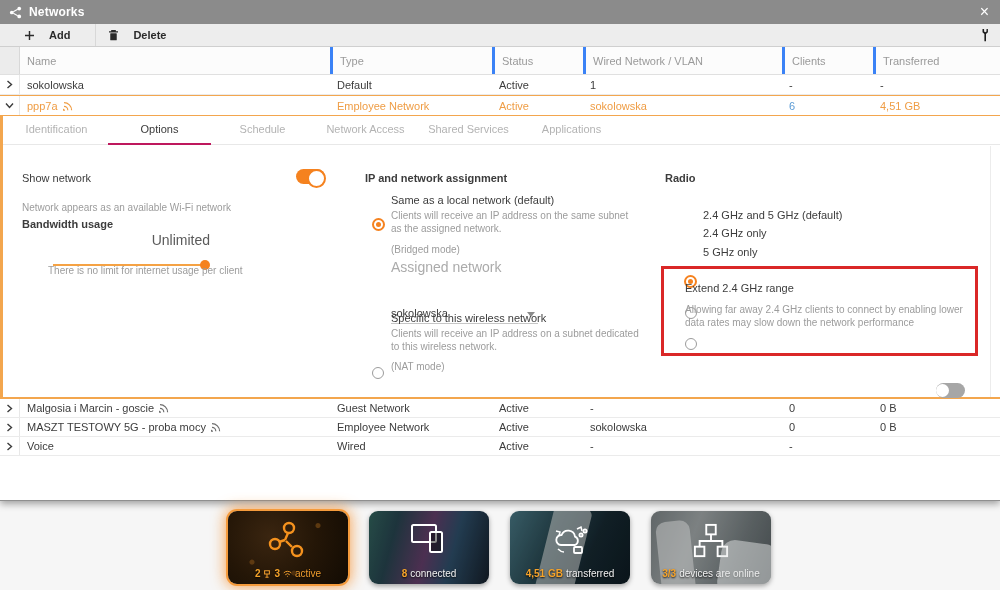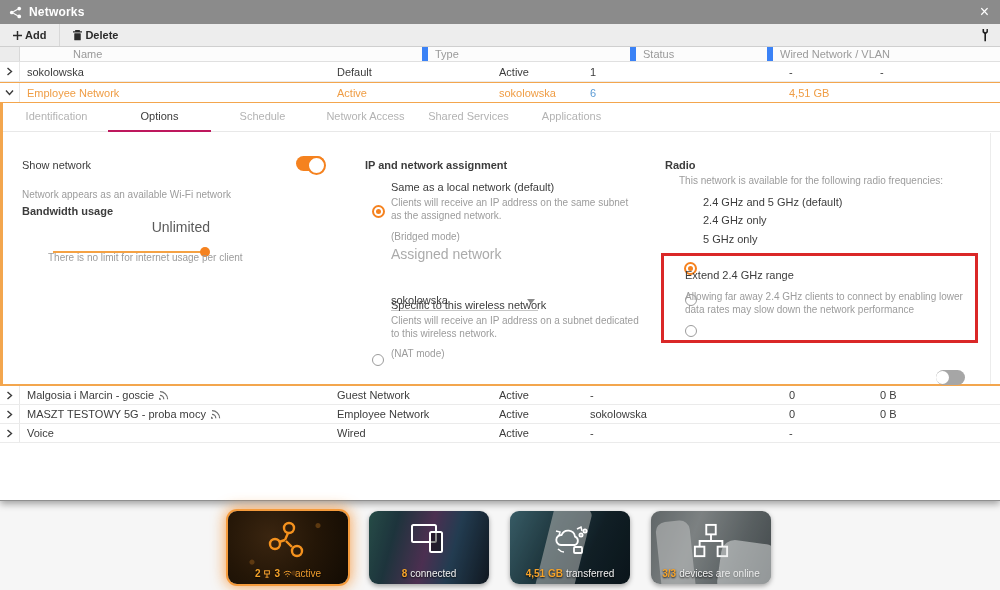--- a/index.html
+++ b/index.html
@@ -22,33 +22,33 @@
     height:24px; background:#8b8b8b; color:#fff;
     display:flex; align-items:center; padding:0 9px;justify-content:center;
   }
   .titlebar .ticon { display:flex; align-items:center; }
   .titlebar .title { font-size:12px; font-weight:bold; margin-left:7px; letter-spacing:.2px;}
   .titlebar .close { margin-left:auto; font-size:16px; line-height:1; cursor:default; font-weight:400; padding:0 2px;}
   .toolbar {
     height:23px; background:#ededed; border-bottom:1px solid #cfcfcf;
     display:flex; align-items:stretch; font-size:11px; font-weight:bold; color:#2b2b2b;
   }
-  .tbtn { display:flex; align-items:center; gap:3px; padding:0 13px; }
+  .tbtn { display:flex; align-items:center; gap:15px; padding:0 13px;margin-left:12px; }
   .tbtn + .tbtn { border-left:1px solid #d8d8d8; }
   .toolbar .spacer { flex:1; }
   .toolbar .wrench { display:flex; align-items:center; padding:0 10px; }
   
   .grid-row {
     display:grid;
     grid-template-columns: 20px 310px 162px 91px 199px 91px 1fr;
     align-items:center; font-size:11px;
   }
-  .thead { height:15px; color:#9a9a9a; background:#fcfcfc; border-bottom:1px solid #e0e0e0;gap:46px; }
+  .thead { height:28px; color:#9a9a9a; background:#fcfcfc; border-bottom:1px solid #e0e0e0; }
   .thead .hcell { padding-left:7px; }
-  .thead .sep { border-left:6px solid #3b82f6; height:100%; display:flex; align-items:center; }
+  .thead .sep { border-left:3px solid #3b82f6; height:100%; display:flex; align-items:center; }
   .thead .chev-h { background:#ececec; border-right:1px solid #d8d8d8; height:100%; }
   .trow { height:20px; border-bottom:1px solid #ebebeb; background:#fff; color:#3c3c3c; }
   .trow.small { height:19px; }
   .cell { padding-left:7px; display:flex; align-items:center; gap:5px; white-space:nowrap; overflow:hidden;}
   .chev-cell { height:100%; border-right:1px solid #e8e8e8; display:flex; align-items:center; justify-content:center; }
   .trow.hl { color:#ef9d45; border-top:1px solid #f3a64e; border-bottom:1px solid #f3a64e; height:21px; }
   .trow.hl .clients { color:#5b9bd5; }
   .rss { display:inline-flex; }
   
   .detail {
@@ -184,20 +184,28 @@
     <div class="cell">-</div>
     <div class="cell">-</div>
   </div>
 
   <div class="grid-row trow hl">
     <div class="chev-cell">
       <svg width="9" height="7" viewBox="0 0 9 7">
           <path d="M1 1.5 4.5 5.5 8 1.5" stroke="#3c3c3c" stroke-width="1.4" fill="none"></path>
         </svg>
     </div>
+    <div class="cell">
+      <span>ppp7a</span>
+      <span class="rss">
+        <svg width="10" height="10" viewBox="0 0 10 10">
+            <path d="M1.2 9.2a0.9 0.9 0 1 1 0-.02M1 5.4a3.8 3.8 0 0 1 3.8 3.8M1 1.6a7.6 7.6 0 0 1 7.6 7.6" stroke="#ef9d45" stroke-width="1.2" fill="none"></path>
+          </svg>
+      </span>
+    </div>
     <div class="cell">Employee Network</div>
     <div class="cell">Active</div>
     <div class="cell">sokolowska</div>
     <div class="cell clients">6</div>
     <div class="cell">4,51 GB</div>
   </div>
 
   <div class="detail">
     <div class="tabs">
       <div class="tab">Identification</div>
@@ -228,21 +236,20 @@
     <div class="abs select" style="left:388px;top:153px;width:147px">
       <span>sokolowska</span>
       <span class="arrow"></span>
     </div>
     <div class="abs radio" style="left:369px;top:196px"></div>
     <div class="abs lbl" style="left:388px;top:196px">Specific to this wireless network</div>
     <div class="abs desc" style="left:388px;top:211px;width:250px">Clients will receive an IP address on a subnet dedicated to this wireless network.</div>
     <div class="abs desc" style="left:388px;top:244px">(NAT mode)</div>
 
     <div class="abs lbl b" style="left:662px;top:56px">Radio</div>
-    <div class="abs desc" style="left:676px;top:71px">This network is available for the following radio frequencies:</div>
     <div class="abs radio sel" style="left:681px;top:92px"></div>
     <div class="abs lbl" style="left:700px;top:93px">2.4 GHz and 5 GHz (default)</div>
     <div class="abs radio" style="left:682px;top:111px"></div>
     <div class="abs lbl" style="left:700px;top:111px">2.4 GHz only</div>
     <div class="abs radio" style="left:682px;top:130px"></div>
     <div class="abs lbl" style="left:700px;top:130px">5 GHz only</div>
 
     <div class="abs redbox" style="left:658px;top:150px;width:317px;height:90px"></div>
     <div class="abs lbl" style="left:682px;top:166px">Extend 2.4 GHz range</div>
     <div class="abs toggle off" style="left:933px;top:163px"></div>

